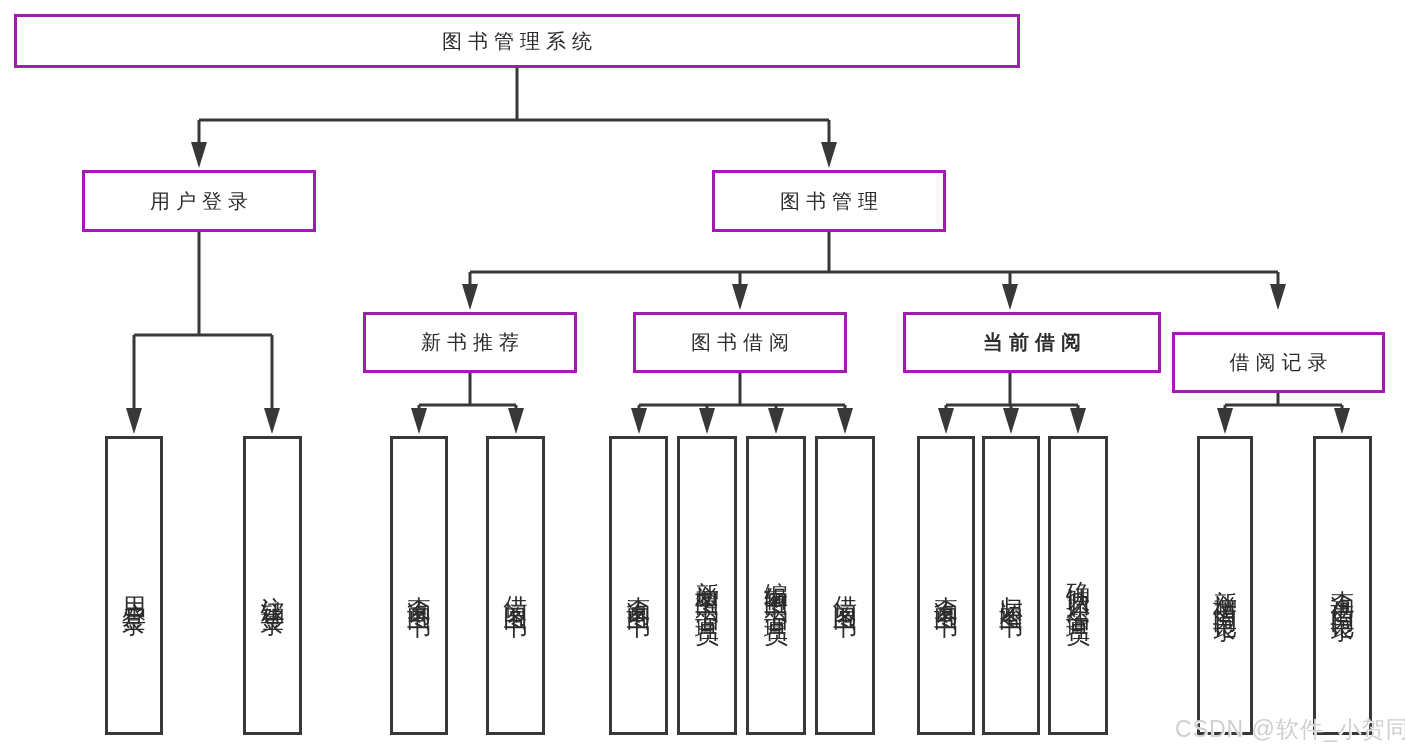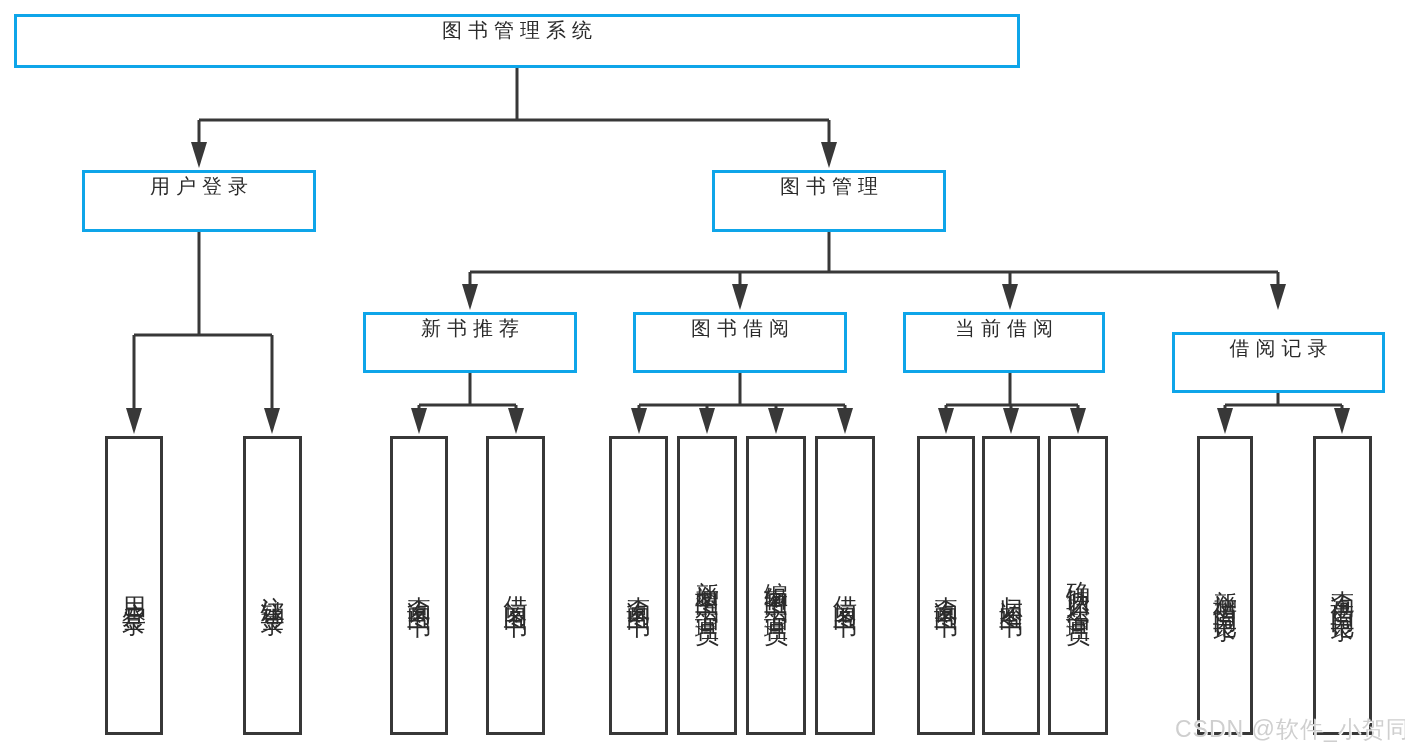--- a/index.html
+++ b/index.html
@@ -2,22 +2,22 @@
 <html><head>
 <meta charset="utf-8">
 <style>
   html,body{margin:0;padding:0;background:#ffffff;}
   .canvas{
     position:relative;width:1405px;height:747px;background:#ffffff;
     font-family:"Liberation Sans",sans-serif;overflow:hidden;
   }
   .connectors{position:absolute;left:0;top:0;z-index:1;}
   .hbox{
-    position:absolute;box-sizing:border-box;border:3px solid #0ea5e9;background:#ffffff;
-    display:flex;align-items:flex-start;justify-content:center;
+    position:absolute;box-sizing:border-box;border:3px solid #a21caf;background:#ffffff;
+    display:flex;align-items:center;justify-content:center;
     font-size:20px;letter-spacing:6px;color:#2b2b2b;z-index:2;
   }
   .hbox span{margin-right:-6px;white-space:nowrap;}
   .vbox{
     position:absolute;box-sizing:border-box;border:3px solid #383838;background:#ffffff;
     display:flex;align-items:center;justify-content:center;z-index:2;
   }
   .vbox span{
     writing-mode:vertical-rl;text-orientation:mixed;
     font-size:24px;letter-spacing:6px;line-height:1;color:#2b2b2b;
@@ -77,21 +77,21 @@
   <div class="hbox" style="left:712px;top:170px;width:234px;height:62px;">
     <span>图书管理</span>
   </div>
 
   <div class="hbox" style="left:633px;top:312px;width:214px;height:61px;">
     <span>图书借阅</span>
   </div>
   <div class="hbox" style="left:363px;top:312px;width:214px;height:61px;">
     <span>新书推荐</span>
   </div>
-  <div class="hbox" style="left:903px;top:312px;width:202px;height:61px;">
+  <div class="hbox" style="left:903px;top:312px;width:258px;height:61px;font-weight:bold;">
     <span>当前借阅</span>
   </div>
   <div class="hbox" style="left:1172px;top:312px;width:213px;height:61px;margin-top:20px;">
     <span>借阅记录</span>
   </div>
 
   <div class="vbox" style="left:105px;top:436px;width:58px;height:299px;">
     <span>用户登录</span>
   </div>
   <div class="vbox" style="left:243px;top:436px;width:59px;height:299px;">

